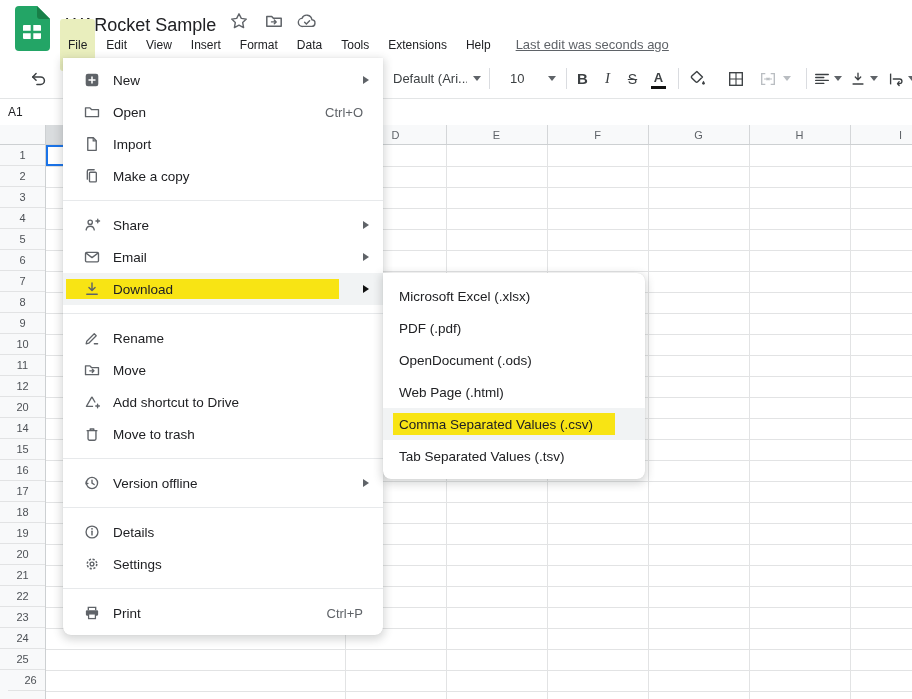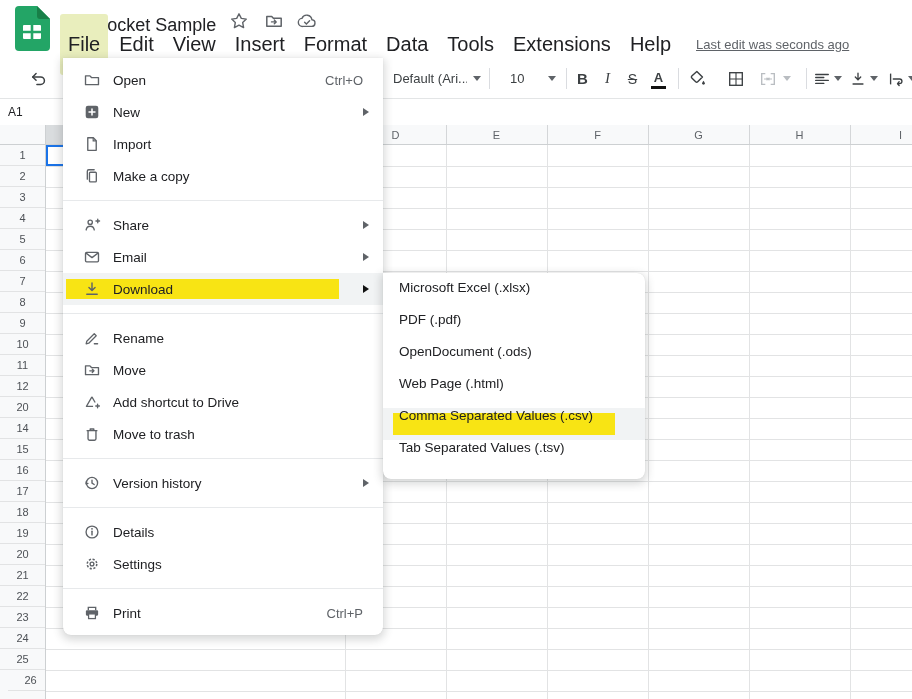--- a/index.html
+++ b/index.html
@@ -11,21 +11,21 @@
     --selection-blue:#1a73e8;--logo-green:#23a566;--icon-grey:#5f6368;
     --ink:#202124;--line:#e2e3e4;--hdr:#f8f9fa;--border:#cdd0d2;
   }
   
   #hdr{position:absolute;left:0;top:0;width:912px;height:58px;background:#fff;z-index:3}
   #logo{position:absolute;left:13px;top:5px}
   #title{position:absolute;left:66px;top:15px;font-size:18px;color:var(--ink);white-space:nowrap}
   .hicon{position:absolute;top:11px;width:20px;height:20px;color:var(--icon-grey)}
   #mb{position:absolute;left:60px;top:31px;height:27px;display:flex;align-items:center}
   #mb-items{display:flex;align-items:center}
-  .mb-item{padding:19px 8px;margin-right:3px;font-size:20px;color:var(--ink);border-radius:3px;white-space:nowrap}
+  .mb-item{padding:19px 8px;margin-right:3px;font-size:12px;color:var(--ink);border-radius:3px;white-space:nowrap}
   .mb-active{background:var(--file-menu-highlight)}
   #last-edit{margin-left:14px;font-size:13px;color:var(--icon-grey);text-decoration:underline;white-space:nowrap}
   
   #tb{position:absolute;top:58px;left:0;width:912px;height:41px;background:#fff;
       border-bottom:1px solid #e3e5e6;overflow:hidden;z-index:2}
   .tbtn{position:absolute;top:8px;height:25px;display:flex;align-items:center;justify-content:center;
         color:#3c4043;cursor:default}
   .caret{width:0;height:0;border-left:4px solid transparent;border-right:4px solid transparent;
          border-top:5px solid var(--icon-grey);margin-left:6px}
   .caret.dim{border-top-color:#b9bdc1}
@@ -62,21 +62,21 @@
   .fm-ic{width:18px;height:18px;margin-left:20px;color:var(--icon-grey);flex:none;position:relative;z-index:1}
   .fm-label{margin-left:12px;font-size:13.5px;color:var(--ink);position:relative;z-index:1;white-space:nowrap}
   .fm-short{margin-left:auto;margin-right:20px;font-size:13px;color:var(--icon-grey)}
   .fm-arrow{margin-left:auto;margin-right:14px;width:0;height:0;border-left:6px solid var(--icon-grey);
     border-top:4.5px solid transparent;border-bottom:4.5px solid transparent}
   .fm-arrow.dark{border-left-color:#111}
   .fm-div{border-top:1px solid #e7e9eb;margin:8px 0}
   
   #submenu{position:absolute;left:383px;top:273px;width:262px;background:#fff;padding:7px 0;
     border-radius:0 8px 8px 8px;box-shadow:0 3px 8px 2px rgba(60,64,67,.20),0 0 1px rgba(0,0,0,.12);z-index:11}
-  .sm-item{position:relative;height:32px;display:flex;font-size:13.5px;color:var(--ink)}
+  .sm-item{position:relative;height:32px;display:flex;align-items:center;font-size:13.5px;color:var(--ink)}
   .sm-item .sm-label{margin-left:16px;position:relative;z-index:1;white-space:nowrap}
   .sm-item.row-hl::before{content:"";position:absolute;left:10px;right:30px;top:5px;bottom:5px;
     background:var(--highlight-yellow)}
 </style>
 </head>
 <body>
 
 <svg style="position:absolute;width:0;height:0" aria-hidden="true">
   <defs>
     <symbol id="new-document" viewBox="0 0 20 20">
@@ -345,34 +345,34 @@
       <div class="vline" style="left: 501px;"></div>
       <div class="vline" style="left: 602px;"></div>
       <div class="vline" style="left: 703px;"></div>
       <div class="vline" style="left: 804px;"></div>
     </div>
 </div>
 
 <div id="file-menu">
     <div class="fm-item">
       <svg class="fm-ic" viewBox="0 0 20 20">
+        <use href="#new-document"></use>
+      </svg>
+      <span class="fm-label">New</span>
+      <span class="fm-arrow"></span>
+    </div>
+    <div class="fm-item">
+      <svg class="fm-ic" viewBox="0 0 20 20">
         <use href="#open-folder"></use>
       </svg>
       <span class="fm-label">Open</span>
       <span class="fm-short">Ctrl+O</span>
     </div>
     <div class="fm-item">
       <svg class="fm-ic" viewBox="0 0 20 20">
-        <use href="#new-document"></use>
-      </svg>
-      <span class="fm-label">New</span>
-      <span class="fm-arrow"></span>
-    </div>
-    <div class="fm-item">
-      <svg class="fm-ic" viewBox="0 0 20 20">
         <use href="#import"></use>
       </svg>
       <span class="fm-label">Import</span>
     </div>
     <div class="fm-item">
       <svg class="fm-ic" viewBox="0 0 20 20">
         <use href="#copy"></use>
       </svg>
       <span class="fm-label">Make a copy</span>
     </div>
@@ -421,21 +421,21 @@
       <svg class="fm-ic" viewBox="0 0 20 20">
         <use href="#trash"></use>
       </svg>
       <span class="fm-label">Move to trash</span>
     </div>
     <div class="fm-div"></div>
     <div class="fm-item">
       <svg class="fm-ic" viewBox="0 0 20 20">
         <use href="#version-history"></use>
       </svg>
-      <span class="fm-label">Version history</span>
+      <span class="fm-label">Version offline</span>
       <span class="fm-arrow"></span>
     </div>
     <div class="fm-div"></div>
     <div class="fm-item">
       <svg class="fm-ic" viewBox="0 0 20 20">
         <use href="#details"></use>
       </svg>
       <span class="fm-label">Details</span>
     </div>
     <div class="fm-item">

